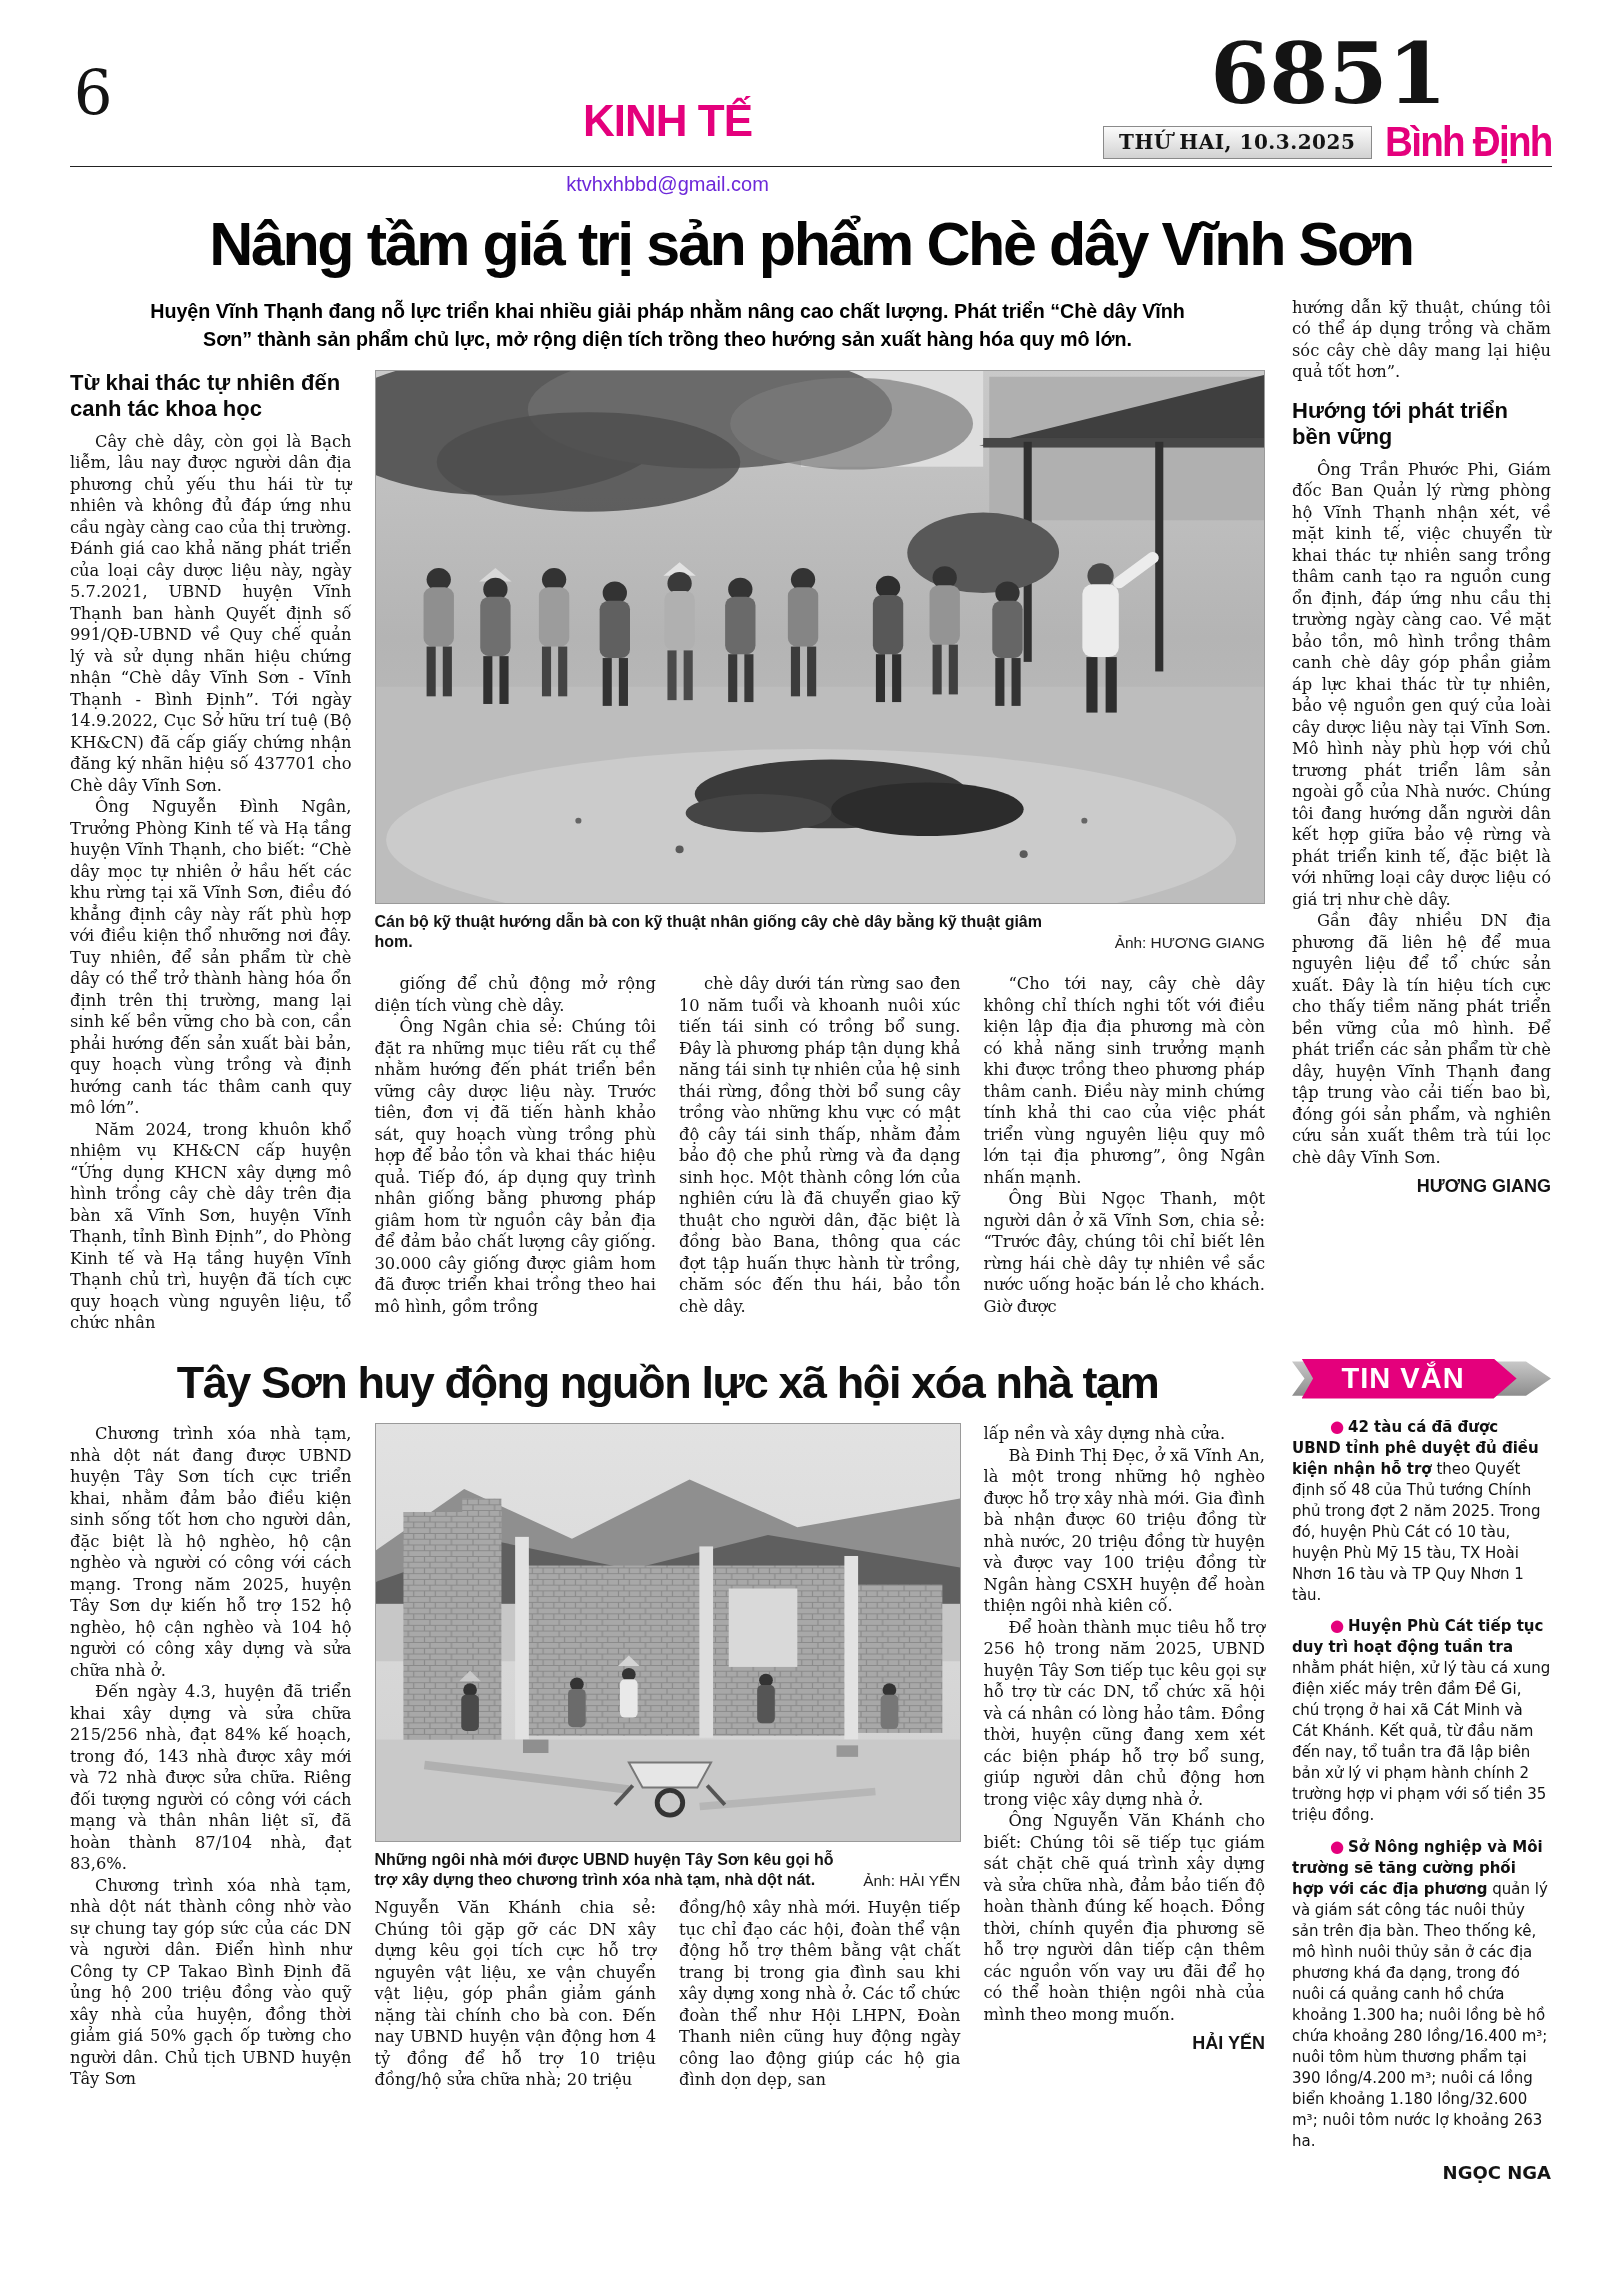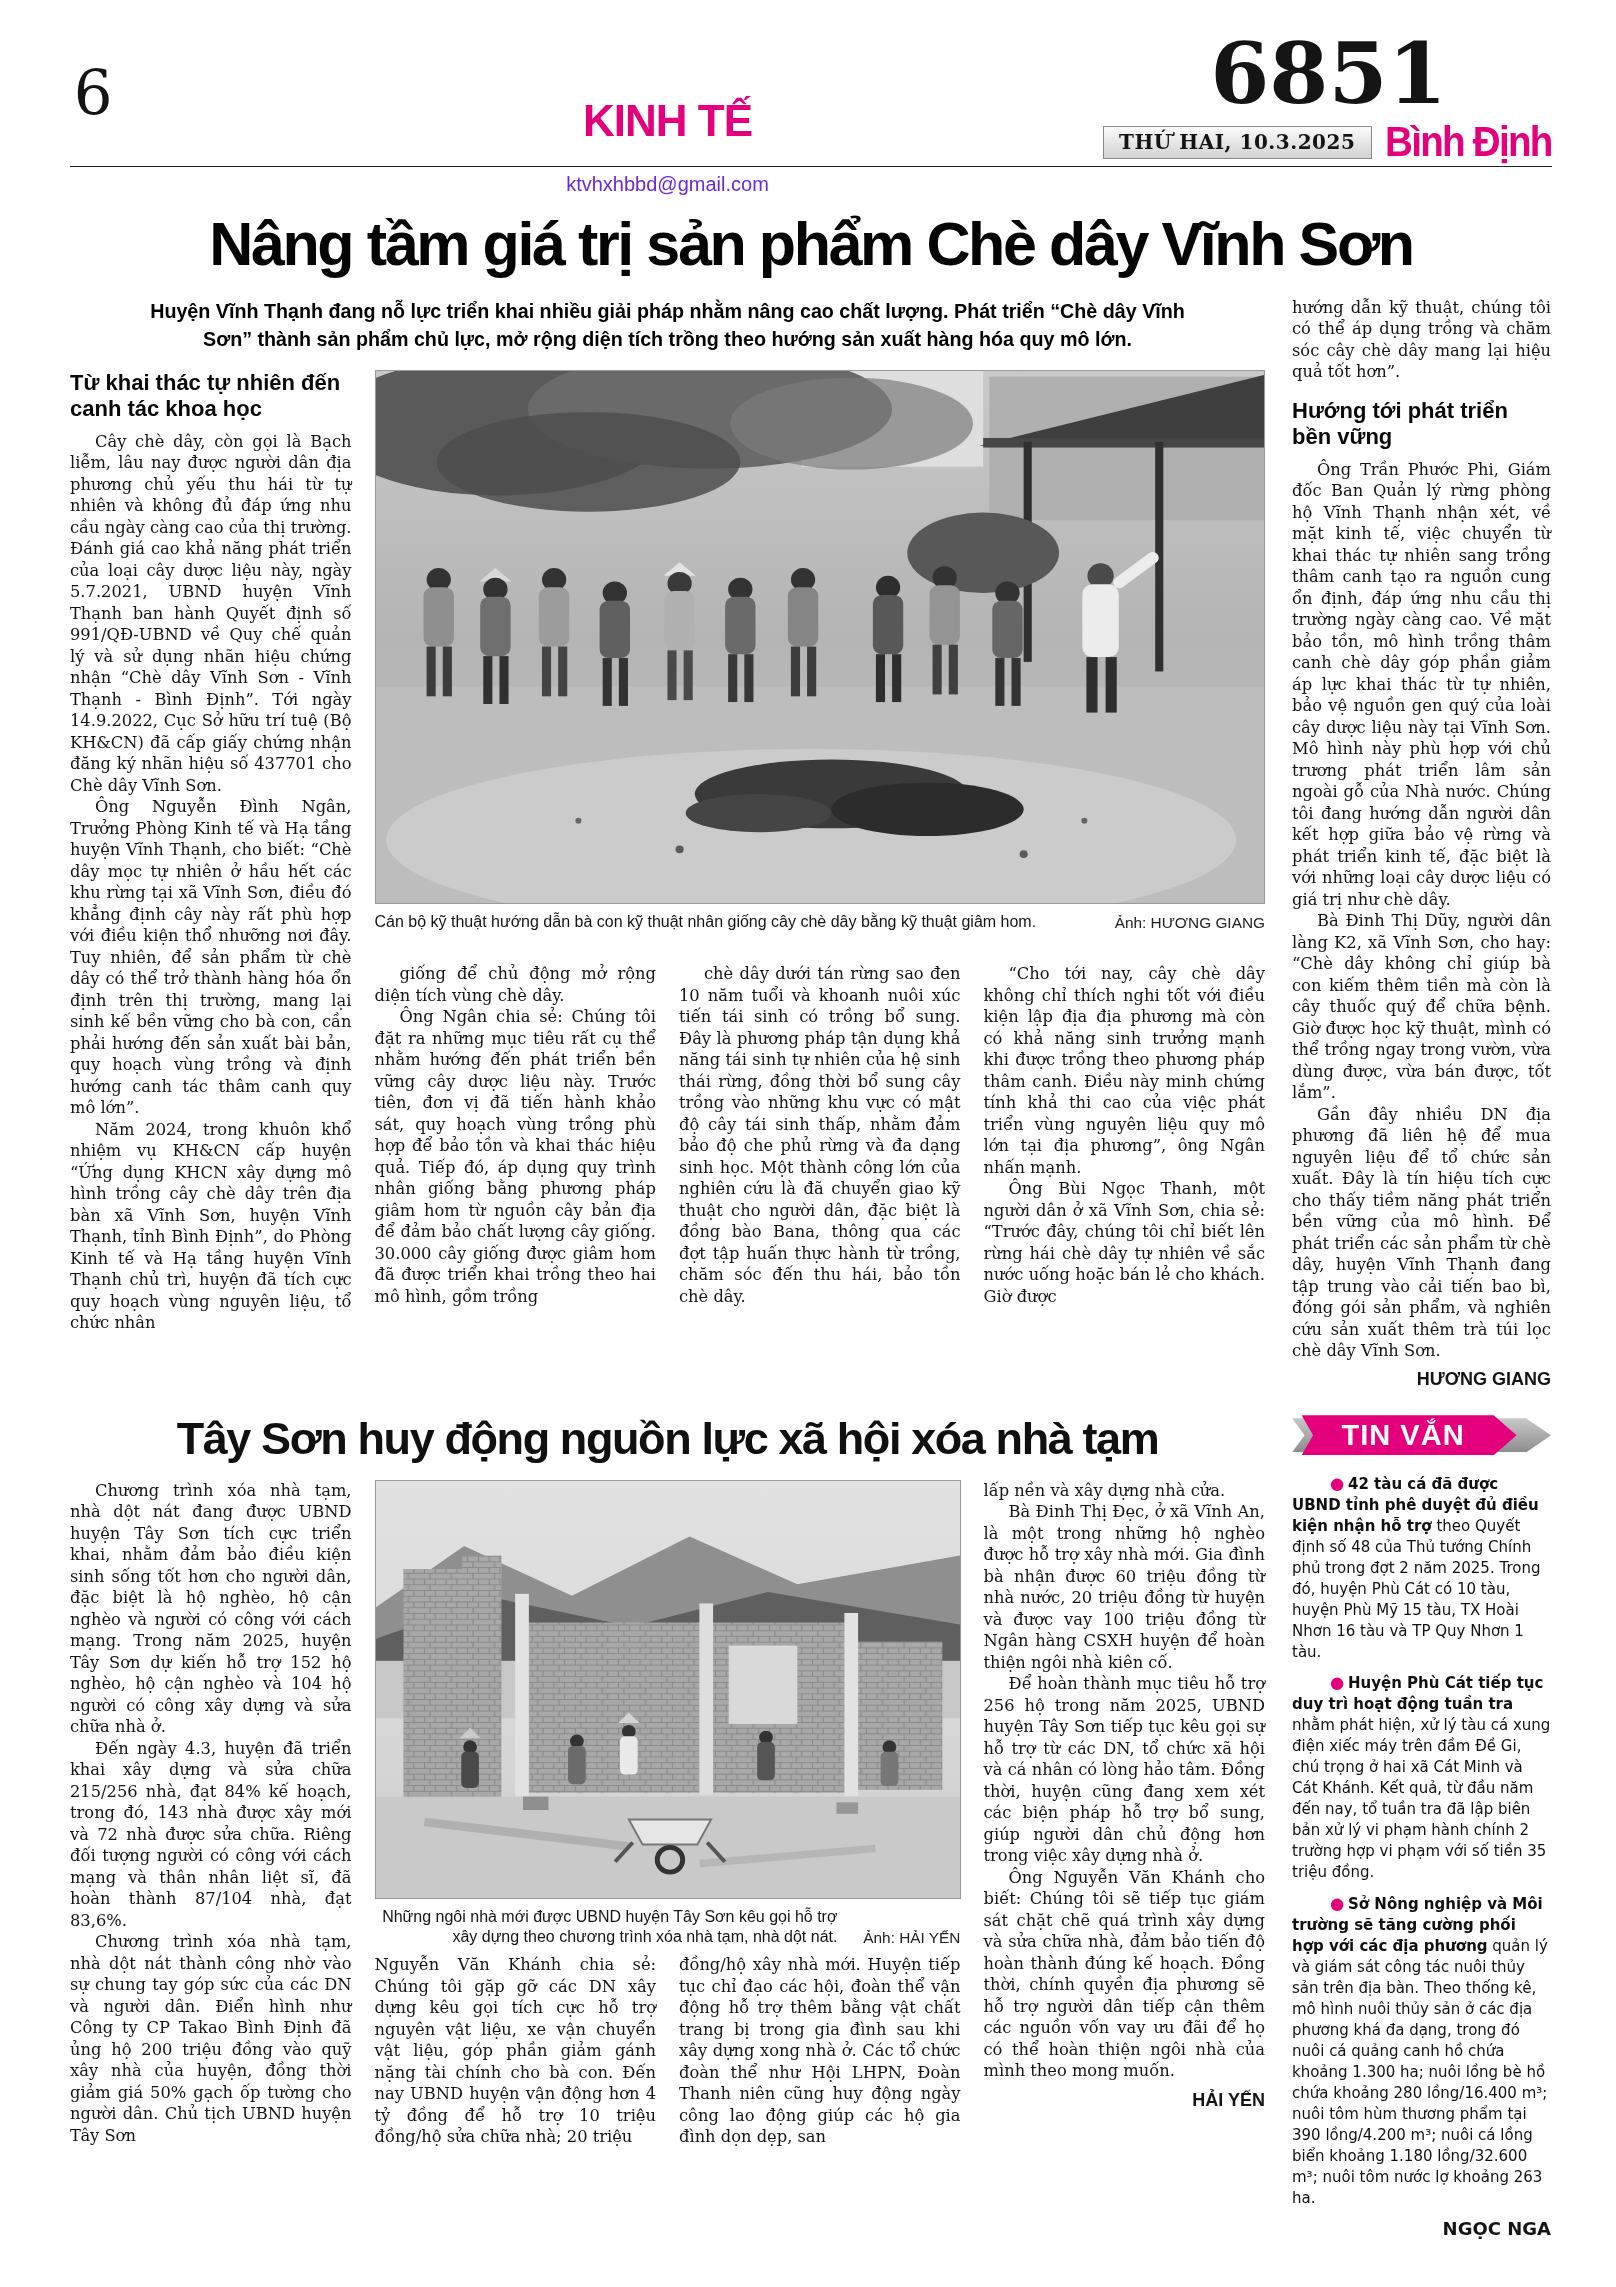--- a/index.html
+++ b/index.html
@@ -66,21 +66,21 @@
   }
 
   
   .photo-block{ }
   .photo-frame{ border:1px solid #9a9a9a; background:#cfcfcf; overflow:hidden; }
   .photo-frame svg{ display:block; width:100%; height:100%; }
   .cap{
     display:flex; justify-content:space-between; align-items:flex-end; gap:13.4px;
     padding:7.7px 0 0; font-family:"Liberation Sans",sans-serif;
   }
-  .cap .t{ font-weight:normal; font-size:16px; line-height:20px; max-width:79%;text-align:right; }
+  .cap .t{ font-weight:bold; font-size:16px; line-height:20px; max-width:79%; }
   .cap .c{ font-size:15.4px; white-space:nowrap; color:#222; }
 
   .a1-photo{ grid-column:2/5; grid-row:1; }
   .a1-col1{ grid-column:1; grid-row:1 / span 2; }
   .a1-c2{ grid-column:2; grid-row:2; padding-top:5.8px; }
   .a1-c3{ grid-column:3; grid-row:2; padding-top:5.8px; }
   .a1-c4{ grid-column:4; grid-row:2; padding-top:5.8px; }
   .frame1{ height:534px; }
   .a1-c5{ padding-top:1.9px; }
   .a1-c5 .subhead{ margin-top:15.4px; }
@@ -281,21 +281,20 @@
               <p class="body">“Cho tới nay, cây chè dây không chỉ thích nghi tốt với điều kiện lập địa địa phương mà còn có khả năng sinh trưởng mạnh khi được trồng theo phương pháp thâm canh. Điều này minh chứng tính khả thi cao của việc phát triển vùng nguyên liệu quy mô lớn tại địa phương”, ông Ngân nhấn mạnh.</p>
               <p class="body">Ông Bùi Ngọc Thanh, một người dân ở xã Vĩnh Sơn, chia sẻ: “Trước đây, chúng tôi chỉ biết lên rừng hái chè dây tự nhiên về sắc nước uống hoặc bán lẻ cho khách. Giờ được</p>
             </div>
           </div>
         </div>
 
         <div class="a1-c5">
           <p class="body" style="text-indent:0;">hướng dẫn kỹ thuật, chúng tôi có thể áp dụng trồng và chăm sóc cây chè dây mang lại hiệu quả tốt hơn”.</p>
           <div class="subhead">Hướng tới phát triển bền vững</div>
           <p class="body">Ông Trần Phước Phi, Giám đốc Ban Quản lý rừng phòng hộ Vĩnh Thạnh nhận xét, về mặt kinh tế, việc chuyển từ khai thác tự nhiên sang trồng thâm canh tạo ra nguồn cung ổn định, đáp ứng nhu cầu thị trường ngày càng cao. Về mặt bảo tồn, mô hình trồng thâm canh chè dây góp phần giảm áp lực khai thác từ tự nhiên, bảo vệ nguồn gen quý của loài cây dược liệu này tại Vĩnh Sơn. Mô hình này phù hợp với chủ trương phát triển lâm sản ngoài gỗ của Nhà nước. Chúng tôi đang hướng dẫn người dân kết hợp giữa bảo vệ rừng và phát triển kinh tế, đặc biệt là với những loại cây dược liệu có giá trị như chè dây.</p>
-          <p class="body">Bà Đinh Thị Dũy, người dân làng K2, xã Vĩnh Sơn, cho hay: “Chè dây không chỉ giúp bà con kiếm thêm tiền mà còn là cây thuốc quý để chữa bệnh. Giờ được học kỹ thuật, mình có thể trồng ngay trong vườn, vừa dùng được, vừa bán được, tốt lắm”.</p>
           <p class="body">Gần đây nhiều DN địa phương đã liên hệ để mua nguyên liệu để tổ chức sản xuất. Đây là tín hiệu tích cực cho thấy tiềm năng phát triển bền vững của mô hình. Để phát triển các sản phẩm từ chè dây, huyện Vĩnh Thạnh đang tập trung vào cải tiến bao bì, đóng gói sản phẩm, và nghiên cứu sản xuất thêm trà túi lọc chè dây Vĩnh Sơn.</p>
           <div class="byline">HƯƠNG GIANG</div>
         </div>
       </div>
     </section>
 
     <section class="article2 two-col">
       <div>
         <h2 class="headline2">Tây Sơn huy động nguồn lực xã hội xóa nhà tạm</h2>
 

